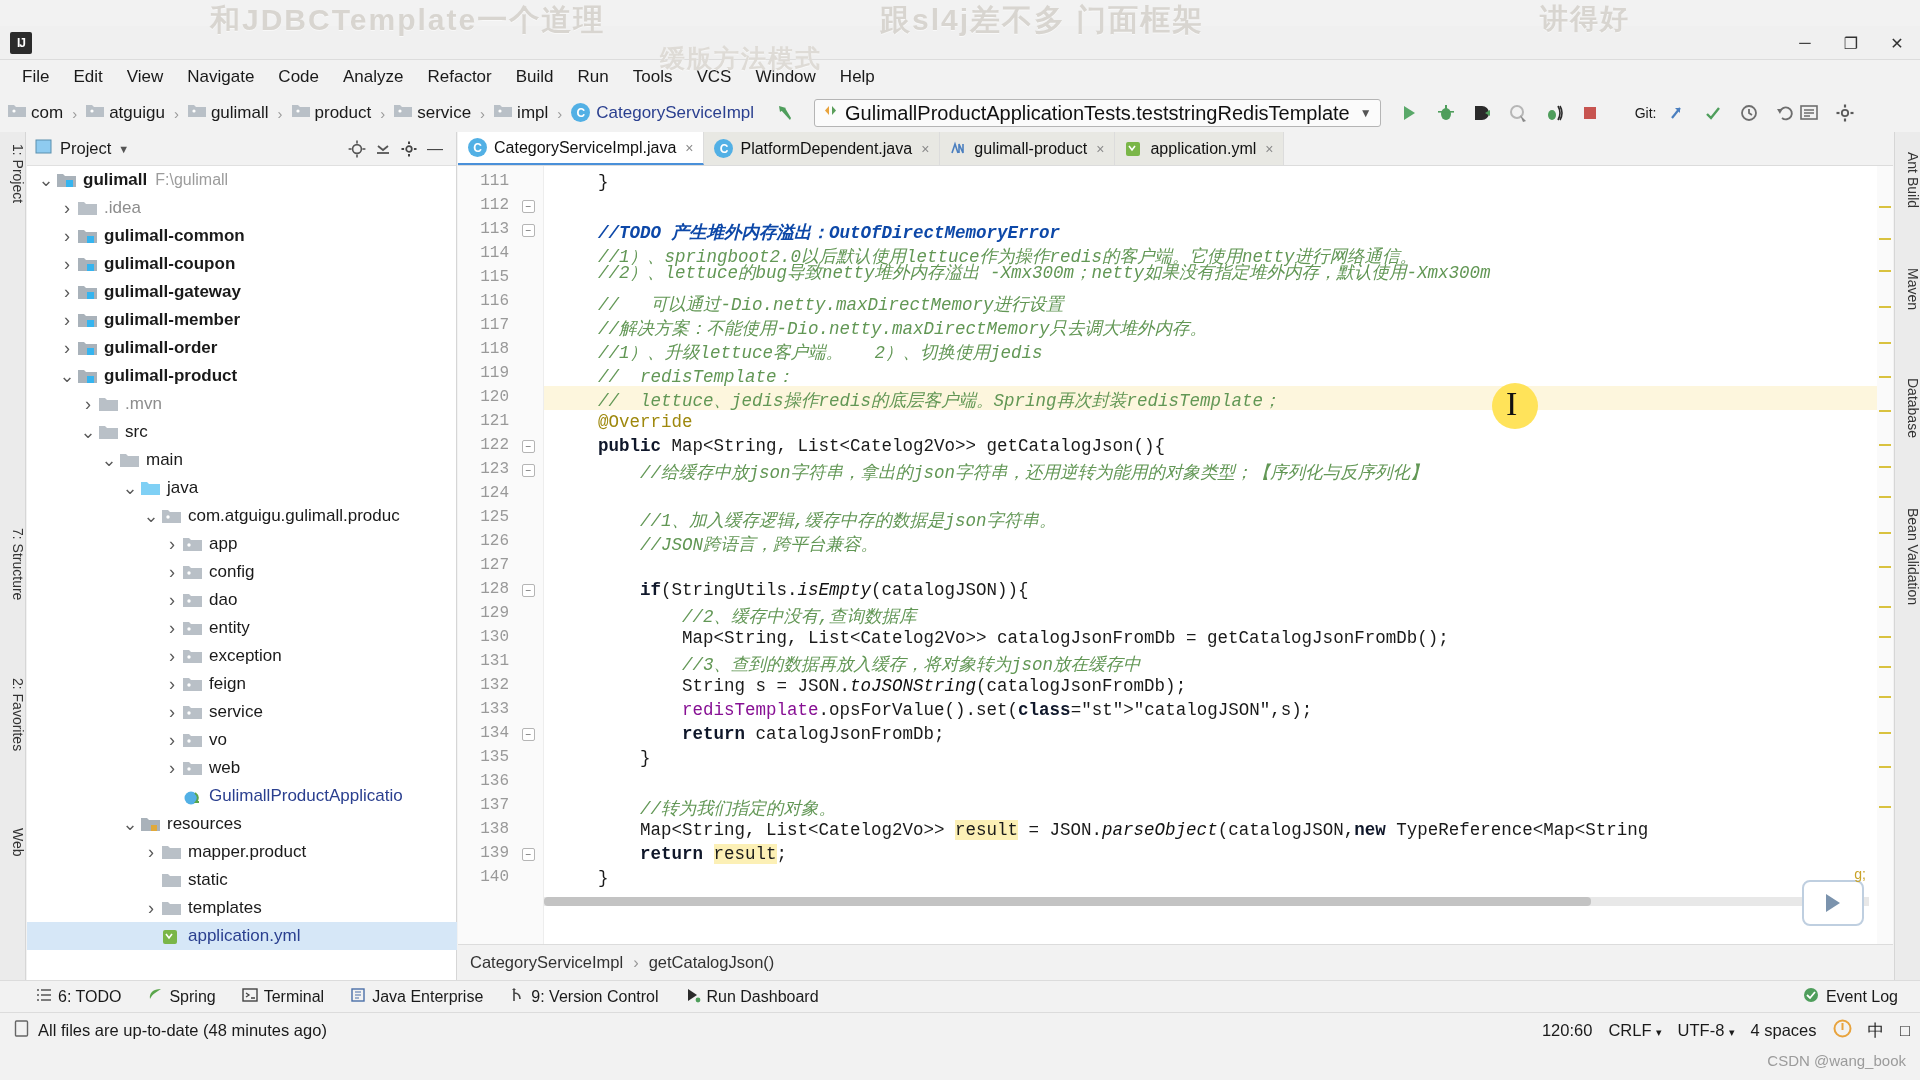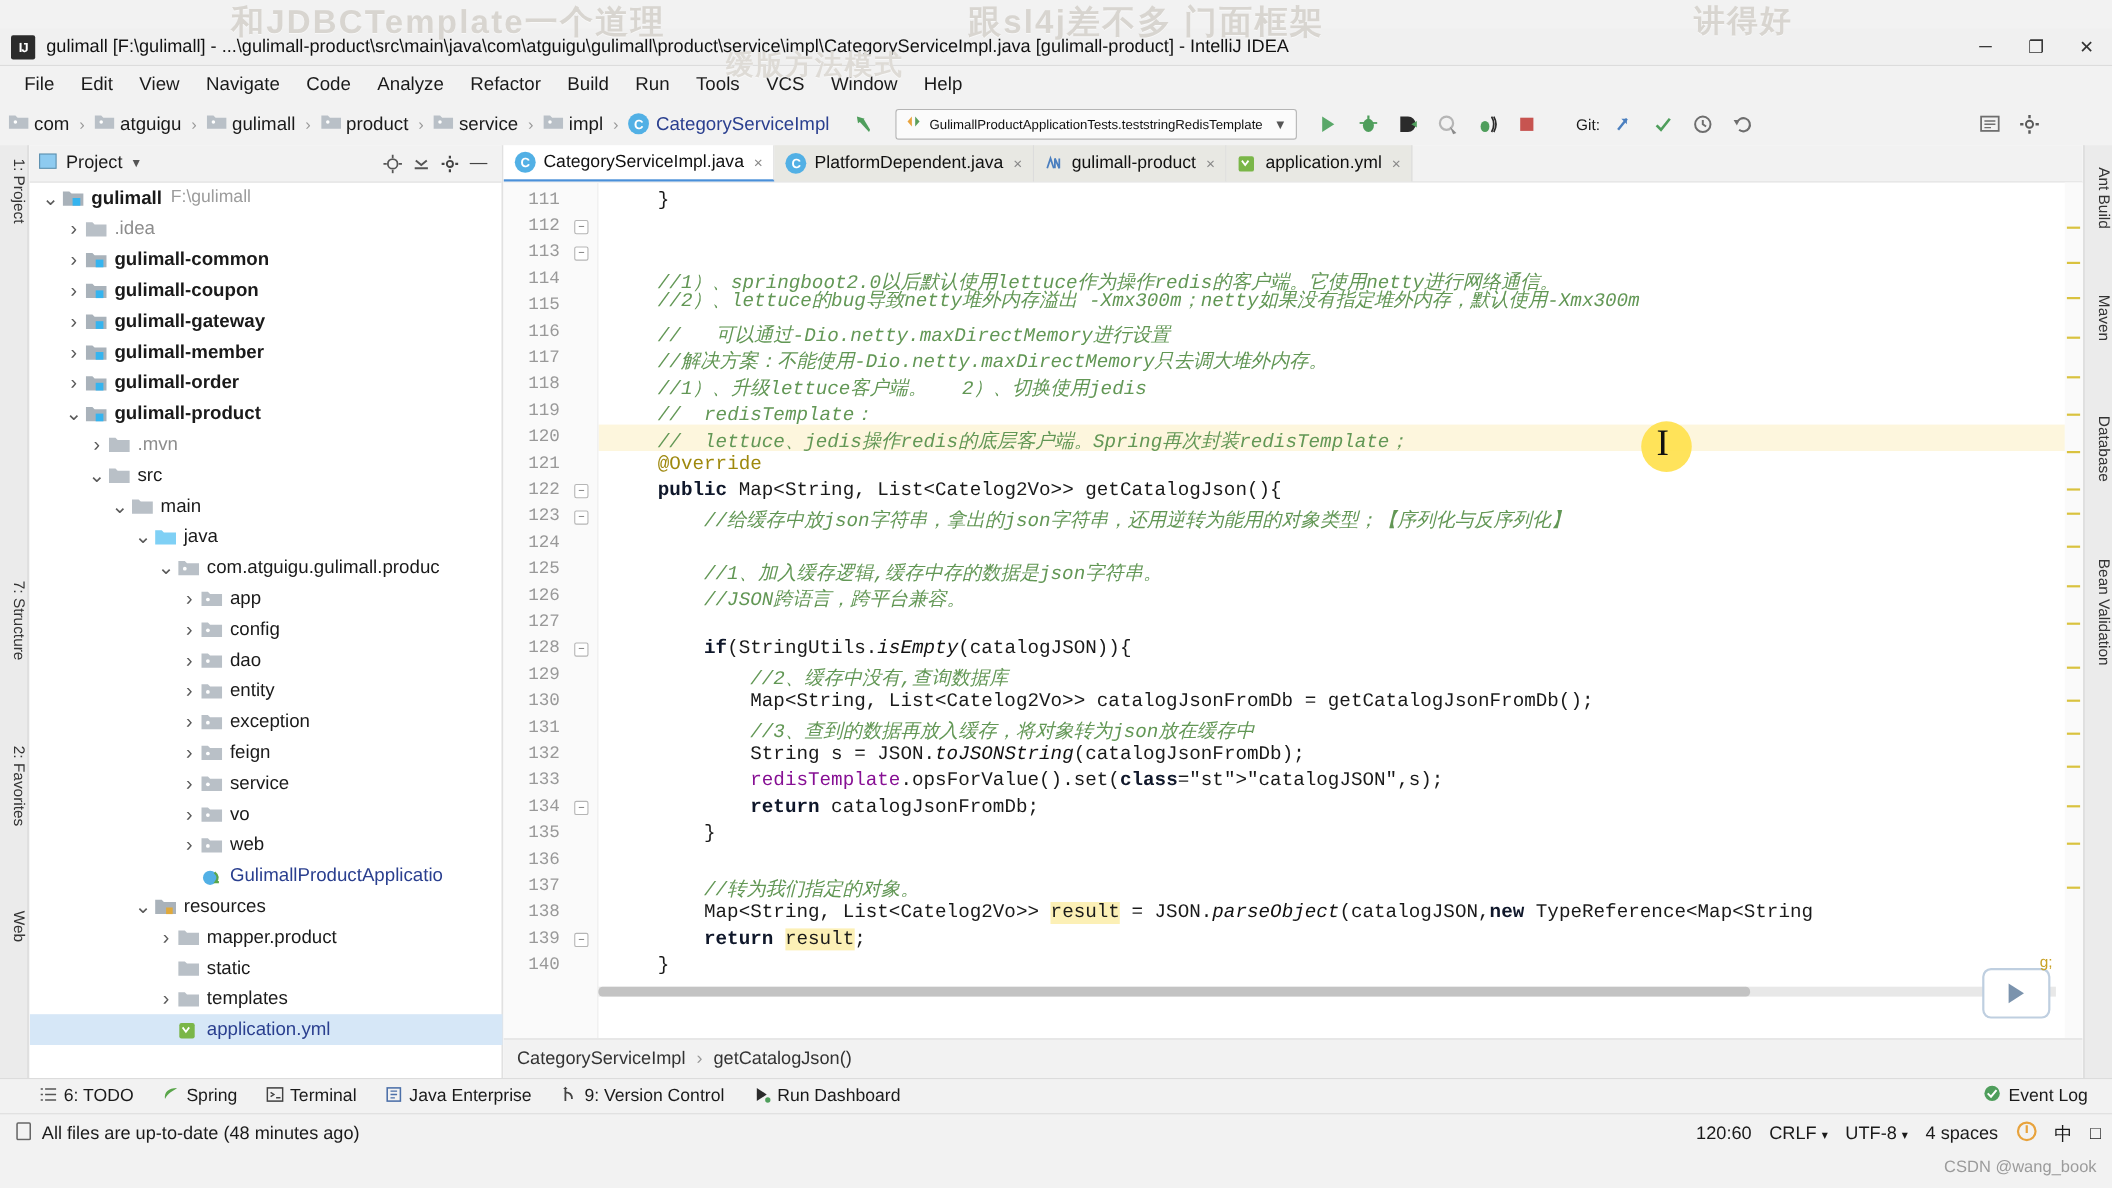--- a/index.html
+++ b/index.html
@@ -38,21 +38,21 @@
             display:flex; align-items:center; padding-left:6px; }
   .crumb { display:flex; align-items:flex-start; font-size:17px; color:#1a1a1a; padding:2px 2px; }
   .crumb .ficon { width:17px; height:14px; margin-right:6px; }
   .sep { color:#9a9a9a; margin:0 7px; font-size:15px; }
   .crumb.cls { color:#2a3f8f; }
   .cIcon { width:19px;height:19px;border-radius:50%;background:#52b0e5;color:#fff;font-size:12px;
            font-weight:bold;display:flex;align-items:center;justify-content:center;margin-right:6px; }
 
   #runconfig { display:flex; align-items:center; height:28px; background:#fbfbfb;
                border:1px solid #b5b5b5; border-radius:3px; padding:0 8px; margin-left:14px; }
-  #runconfig .rcname { font-size:12px; color:#111; white-space:nowrap;text-align:right; }
+  #runconfig .rcname { font-size:20px; color:#111; white-space:nowrap;text-align:right; }
   .tri-right { width:0;height:0;border-left:11px solid #59a869;border-top:7px solid transparent;
                border-bottom:7px solid transparent; }
   .tbicon { width:30px;height:30px;display:flex;align-items:center;justify-content:center;margin-left:6px; }
 
   
   #leftstrip { position:absolute; left:0; top:132px; width:26px; height:848px; background:#ebebeb;
                border-right:1px solid #d6d6d6; }
   .vtab { position:absolute; left:0; width:26px; writing-mode:vertical-rl; text-orientation:mixed;
           font-size:14px; color:#333; padding:6px 0; text-align:center; }
   
@@ -152,21 +152,20 @@
 
 <div id="app">
 
   <div class="wm" id="wm1">和JDBCTemplate一个道理</div>
   <div class="wm" id="wm2">跟sl4j差不多  门面框架</div>
   <div class="wm" id="wm3">讲得好</div>
   <div class="wm" id="wm4">缓版方法模式</div>
 
   <div id="titlebar">
     <div id="ij-logo">IJ</div>
-    <div id="title-text">gulimall [F:\gulimall] - ...\gulimall-product\src\main\java\com\atguigu\gulimall\product\service\impl\CategoryServiceImpl.java [gulimall-product] - IntelliJ IDEA</div>
     <div id="wbtns">
       <div class="wbtn">─</div>
       <div class="wbtn">❐</div>
       <div class="wbtn close">✕</div>
     </div>
   </div>
 
   <div id="menubar">
       <div class="menu-item">File</div>
       <div class="menu-item">Edit</div>
@@ -690,20 +689,21 @@
           <div class="foldmark" style="top: 58px;">−</div>
           <div class="foldmark" style="top: 274px;">−</div>
           <div class="foldmark" style="top: 298px;">−</div>
           <div class="foldmark" style="top: 418px;">−</div>
           <div class="foldmark" style="top: 562px;">−</div>
           <div class="foldmark" style="top: 682px;">−</div>
         </div>
       <div id="code">
           <div class="cl" style="top: 6px;">&nbsp;&nbsp;&nbsp;&nbsp;}</div>
           <div class="cl" style="top: 30px;"></div>
+          <div class="cl" style="top: 54px;">&nbsp;&nbsp;&nbsp;&nbsp;<span class="todo">//TODO </span><span class="todo">产生堆外内存溢出：OutOfDirectMemoryError</span></div>
           <div class="cl" style="top: 78px;">&nbsp;&nbsp;&nbsp;&nbsp;<span class="cmg">//1）、springboot2.0以后默认使用lettuce作为操作redis的客户端。它使用netty进行网络通信。</span></div>
           <div class="cl" style="top: 94px;">&nbsp;&nbsp;&nbsp;&nbsp;<span class="cmg">//2）、lettuce的bug导致netty堆外内存溢出 -Xmx300m；netty如果没有指定堆外内存，默认使用-Xmx300m</span></div>
           <div class="cl" style="top: 126px;">&nbsp;&nbsp;&nbsp;&nbsp;<span class="cmg">//   可以通过-Dio.netty.maxDirectMemory进行设置</span></div>
           <div class="cl" style="top: 150px;">&nbsp;&nbsp;&nbsp;&nbsp;<span class="cmg">//解决方案：不能使用-Dio.netty.maxDirectMemory只去调大堆外内存。</span></div>
           <div class="cl" style="top: 174px;">&nbsp;&nbsp;&nbsp;&nbsp;<span class="cmg">//1）、升级lettuce客户端。   2）、切换使用jedis</span></div>
           <div class="cl" style="top: 198px;">&nbsp;&nbsp;&nbsp;&nbsp;<span class="cmg">//  redisTemplate：</span></div>
           <div class="cl" style="top: 222px;">&nbsp;&nbsp;&nbsp;&nbsp;<span class="cmg">//  lettuce、jedis操作redis的底层客户端。Spring再次封装redisTemplate；</span></div>
           <div class="cl" style="top: 246px;">&nbsp;&nbsp;&nbsp;&nbsp;<span class="an">@Override</span></div>
           <div class="cl" style="top: 270px;">&nbsp;&nbsp;&nbsp;&nbsp;<span class="kw">public</span> Map&lt;String, List&lt;Catelog2Vo&gt;&gt; getCatalogJson(){</div>
           <div class="cl" style="top: 294px;">&nbsp;&nbsp;&nbsp;&nbsp;&nbsp;&nbsp;&nbsp;&nbsp;<span class="cmg">//给缓存中放json字符串，拿出的json字符串，还用逆转为能用的对象类型；【序列化与反序列化】</span></div>

